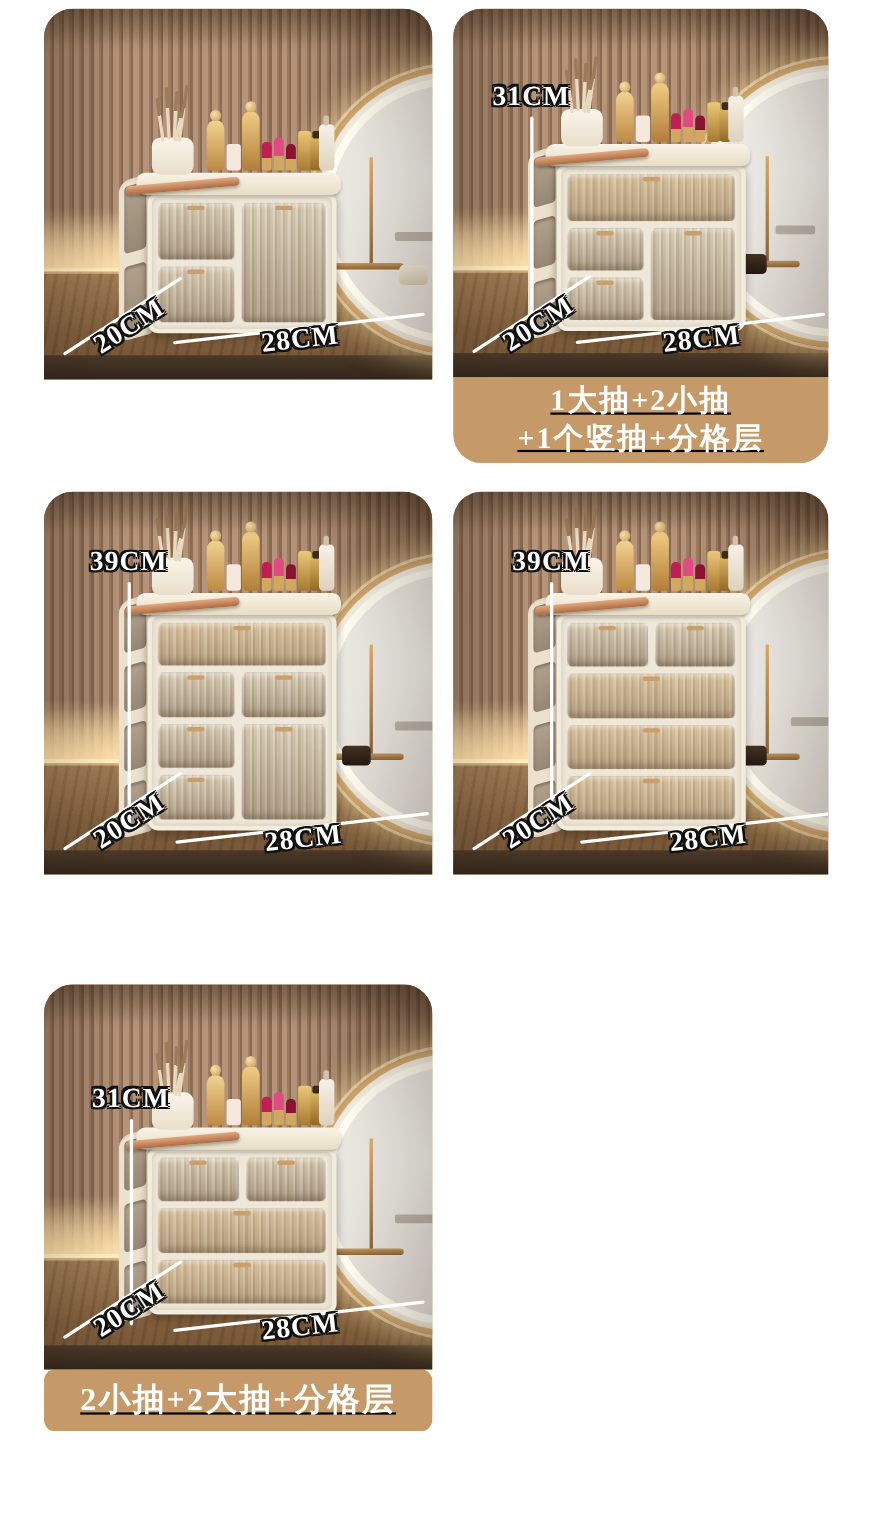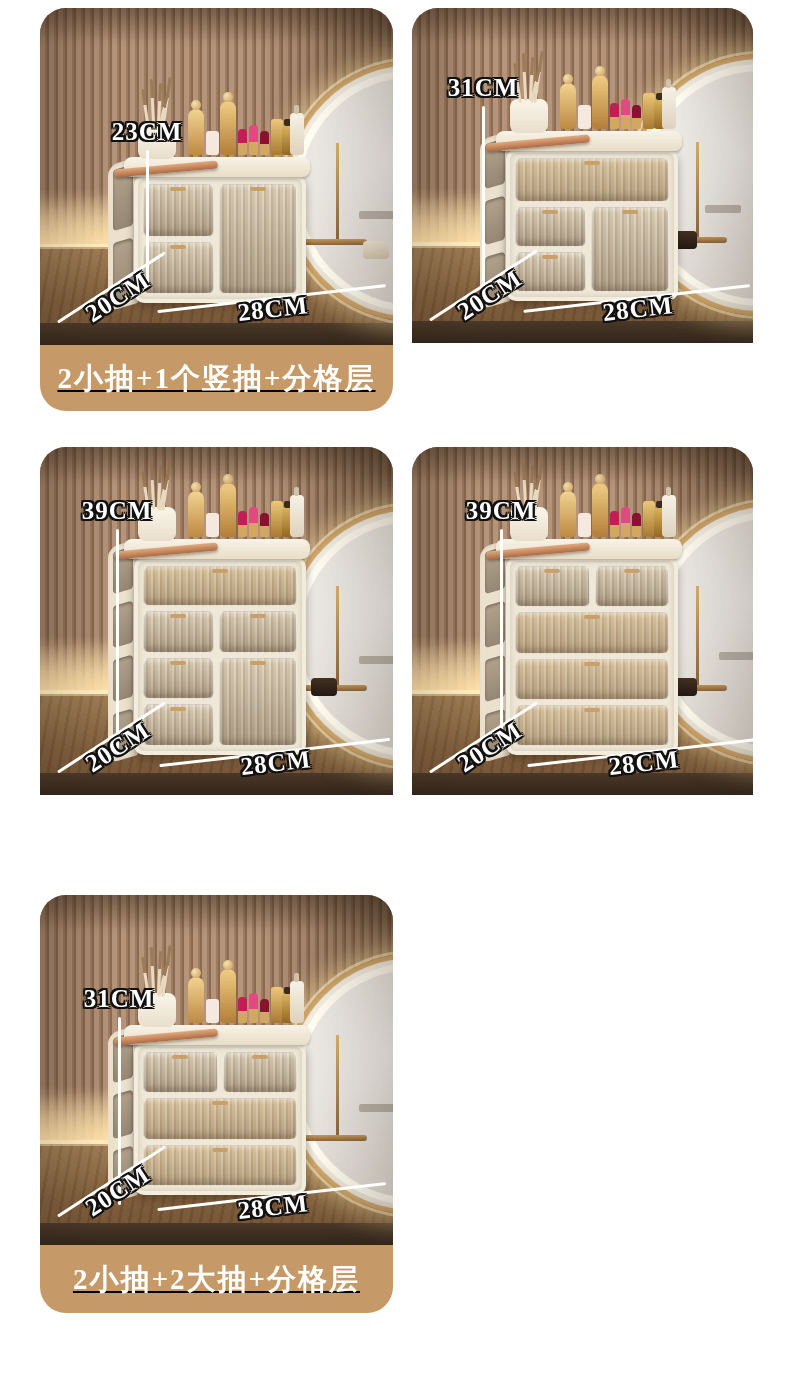--- a/index.html
+++ b/index.html
@@ -8,21 +8,21 @@
   .card{position:absolute;text-decoration:underline;}
   .photo{position:relative;overflow:hidden;border-radius:26px 26px 0 0;background:#b09074;}
   .caption{background:#c59a68;color:#ffffff;display:flex;align-items:center;justify-content:center;
            text-align:center;border-radius:0 0 26px 26px;font-weight:700;font-size:29px;line-height:1.25;
            letter-spacing:2px;white-space:pre-line;}
   
   .c1{left:40px;top:8px;width:353px;}   .c1 .photo{height:337px;} .c1 .caption{height:66px;}
   .c2{left:412px;top:8px;width:341px;}  .c2 .photo{height:335px;} .c2 .caption{height:78px;font-size:27px;}
   .c3{left:40px;top:447px;width:353px;} .c3 .photo{height:348px;} .c3 .caption{height:68px;font-size:25px;}
   .c4{left:412px;top:447px;width:341px;}.c4 .photo{height:348px;} .c4 .caption{height:68px;font-size:28px;}
-  .c5{left:40px;top:895px;width:353px;} .c5 .photo{height:350px;} .c5 .caption{height:68px;}
+  .c5{left:40px;top:895px;width:353px;} .c5 .photo{height:350px;} .c5 .caption{height:56px;border-radius:10px;}
   
   .wall{position:absolute;left:0;right:0;top:0;height:71%;z-index:0;
     background:repeating-linear-gradient(90deg,#b5947a 0 5px,#9d7c61 5px 7px,#8a6a50 7px 9px);}
   .wall::after{content:"";position:absolute;inset:0;
     background:linear-gradient(90deg,rgba(58,38,22,.22) 0%,rgba(58,38,22,0) 22%,rgba(58,38,22,0) 62%,rgba(45,28,14,.38) 100%),
                linear-gradient(180deg,rgba(40,26,14,.30) 0%,rgba(40,26,14,0) 14%);}
   .ledglow{position:absolute;left:0;right:0;bottom:29%;height:58px;z-index:0;pointer-events:none;
     background:linear-gradient(to top,rgba(255,224,168,.95),rgba(255,224,168,0)),
                radial-gradient(ellipse at 28% 100%,rgba(255,232,185,.75),transparent 65%);}
   .ledline{position:absolute;left:0;right:0;bottom:28.6%;height:5px;background:rgba(255,238,195,.92);z-index:0;}
@@ -186,35 +186,30 @@
           <div class="slot"></div>
           <div class="slot"></div>
         </div>
         <div class="tray"></div>
         <div class="front f1">
           <div class="dr small g-c1 g-r1"></div>
           <div class="dr tall g-c2 g-r12"></div>
           <div class="dr small g-c1 g-r2"></div>
         </div>
       </div>
-      <div class="dim-h">
-        <span class="dlabel">23CM</span>
-        <span class="vline"></span>
-      </div>
       <div class="dim-w">
         <span class="wline"></span>
         <span class="dlabel">28CM</span>
       </div>
       <div class="dim-d">
         <span class="wline"></span>
         <span class="dlabel">20CM</span>
       </div>
       <div class="vignette"></div>
     </div>
-    <div class="caption">2小抽+1个竖抽+分格层</div>
   </div>
 
   <div class="card c2">
     <div class="photo">
       <div class="wall"></div>
       <div class="ledglow"></div>
       <div class="ledline"></div>
       <div class="vtable"></div>
       <div class="tabletopline"></div>
       <div class="tableedge"></div>
@@ -263,20 +258,22 @@
       <div class="dim-w">
         <span class="wline"></span>
         <span class="dlabel">28CM</span>
       </div>
       <div class="dim-d">
         <span class="wline"></span>
         <span class="dlabel">20CM</span>
       </div>
       <div class="vignette"></div>
     </div>
+    <div class="caption">1大抽+2小抽
++1个竖抽+分格层</div>
   </div>
 
   <div class="card c3">
     <div class="photo">
       <div class="wall"></div>
       <div class="ledglow"></div>
       <div class="ledline"></div>
       <div class="vtable"></div>
       <div class="tabletopline"></div>
       <div class="tableedge"></div>

